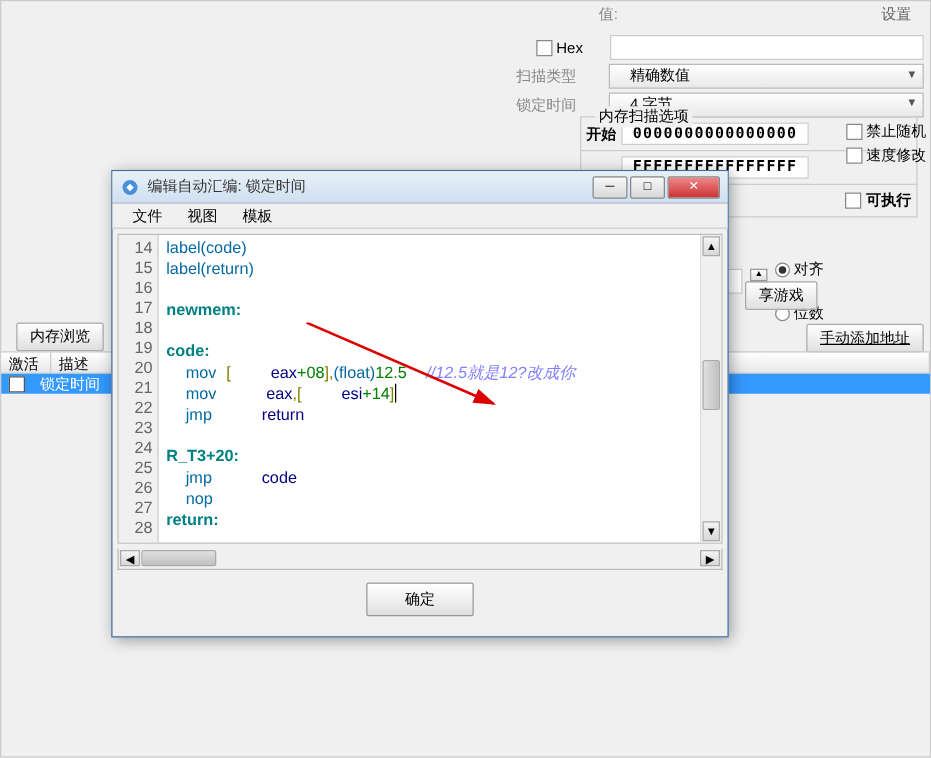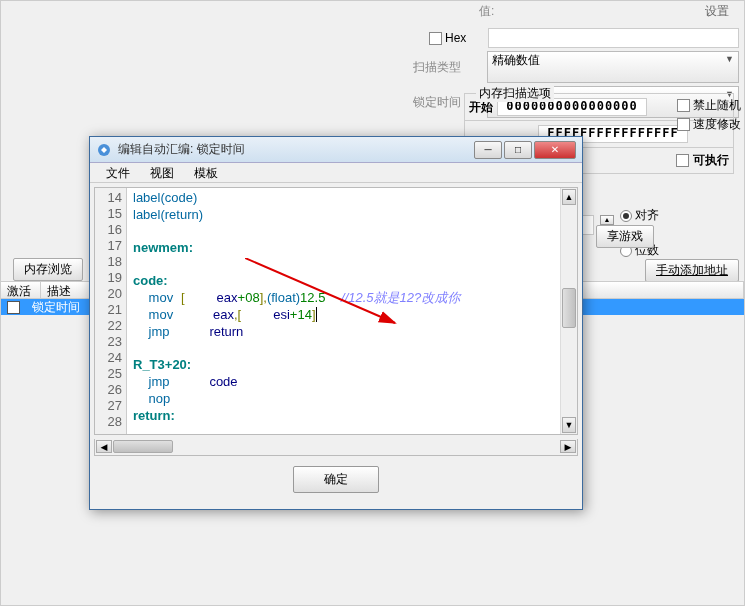--- a/index.html
+++ b/index.html
@@ -6,21 +6,21 @@
     body { width: 745px; height: 606px; background: #f0f0f0; position: relative; overflow: hidden; font-size: 12px; }
     
     .main-window { position: absolute; left: 0; top: 0; width: 745px; height: 606px; border: 1px solid #ccc; background: #f0f0f0; }
     
     .scan-panel { position: absolute; right: 0; top: 0; width: 340px; padding: 5px; }
     .scan-row { display: flex; align-items: center; margin: 3px 0; gap: 22px; }
     .scan-label { width: 56px; text-align: center; color: #888; }
     .scan-label-top { position: absolute; left: 75px; top: 2px; color: #888; }
     .settings-link { position: absolute; right: 15px; top: 2px; color: #666; }
     .scan-input { flex: 1; height: 20px; border: 1px solid #ccc; background: #fff; padding: 0 4px; }
-    .scan-select { flex: 1; height: 32px; border: 1px solid #bbb; background: linear-gradient(#fff,#e8e8e8); padding: 0 4px; position: relative; }
+    .scan-select { flex: 1; height: 20px; border: 1px solid #bbb; background: linear-gradient(#fff,#e8e8e8); padding: 0 16px; position: relative; }
     .scan-select::after { content: "▼"; position: absolute; right: 4px; top: 2px; font-size: 9px; color: #555; }
     .hex-check { display: flex; align-items: center; gap: 3px; margin-left: 20px; }
     .checkbox { width: 13px; height: 13px; border: 1px solid #888; background: #fff; display: inline-block; }
     
     .mem-options { position: absolute; right: 0; top: 92px; width: 340px; }
     .mem-group { border: 1px solid #ccc; margin-left: 60px; padding: 4px; width: 270px; display: flex; align-items: center; gap: 4px; font-weight: bold; }
     .mem-group-title { position: absolute; left: 72px; top: -8px; background: #f0f0f0; padding: 0 3px; font-size: 12px; }
     .mem-input { width: 150px; height: 18px; border: 1px solid #ccc; background: #fff; text-align: center; font-family: monospace; letter-spacing: 1px; }
     .side-checks { position: absolute; right: 3px; top: 96px; display: flex; flex-direction: column; gap: 2px; }
     .side-check-row { display: flex; align-items: center; gap: 3px; white-space: nowrap; }
@@ -117,21 +117,21 @@
     </div>
   </div>
 
   <div class="mem-options">
     <div style="position:relative;">
       <span class="mem-group-title">内存扫描选项</span>
       <div class="mem-group">
         <span>开始</span>
         <div class="mem-input">0000000000000000</div>
       </div>
-      <div class="mem-group" style="border-top:none;justify-content:center;">
+      <div class="mem-group" style="border-top:none;">
         <span style="width:24px;"></span>
         <div class="mem-input">FFFFFFFFFFFFFFFF</div>
       </div>
       <div class="mem-group" style="border-top:none; justify-content:flex-end;">
         <span class="checkbox"></span>
         <span>可执行</span>
       </div>
     </div>
   </div>
 

